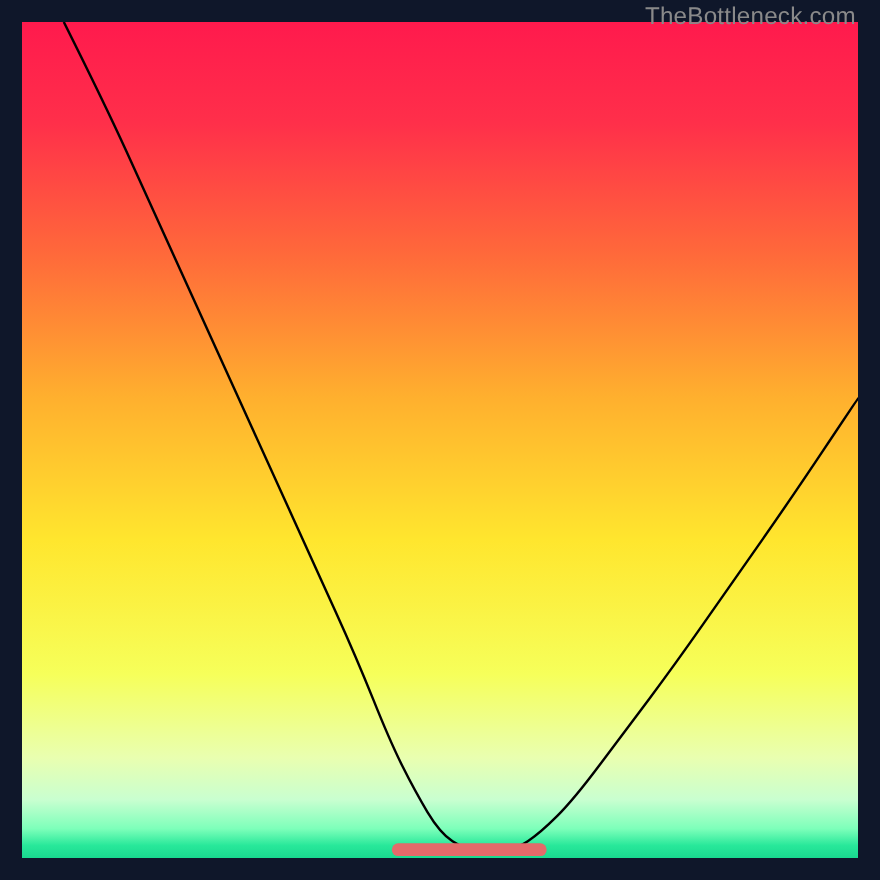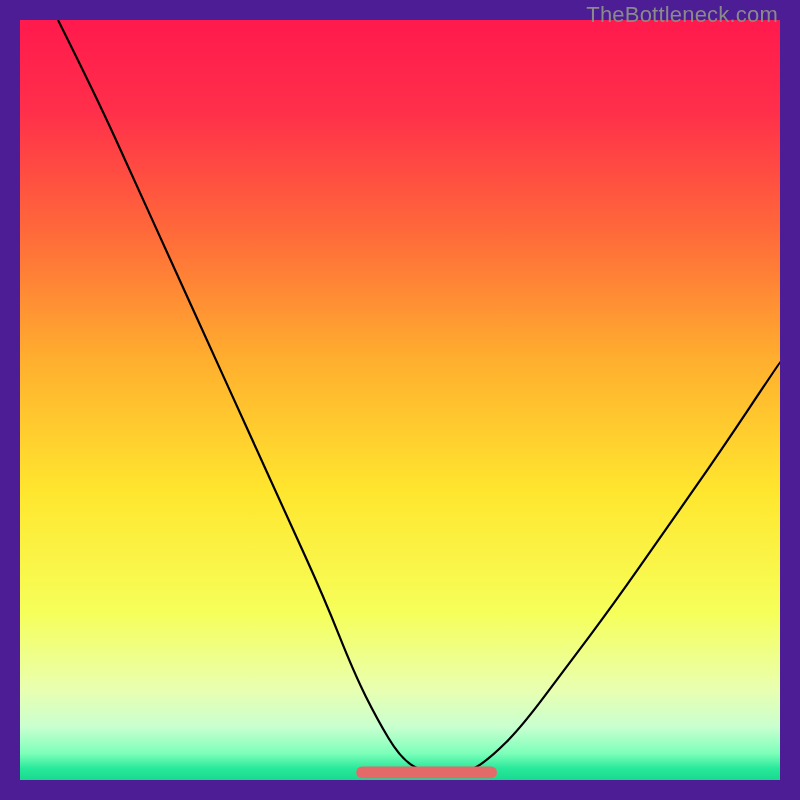--- a/index.html
+++ b/index.html
@@ -7,21 +7,21 @@
     padding: 0;
     width: 800px;
     height: 800px;
     background: #000;
     overflow: hidden;
   }
   .frame {
     position: relative;
     width: 800px;
     height: 800px;
-    background: #4c1d95;
+    background: #0f172a;
   }
   .plot {
     position: absolute;
     left: 20px;
     top: 20px;
     width: 760px;
     height: 760px;
     overflow: hidden;
   }
   .gradient {

